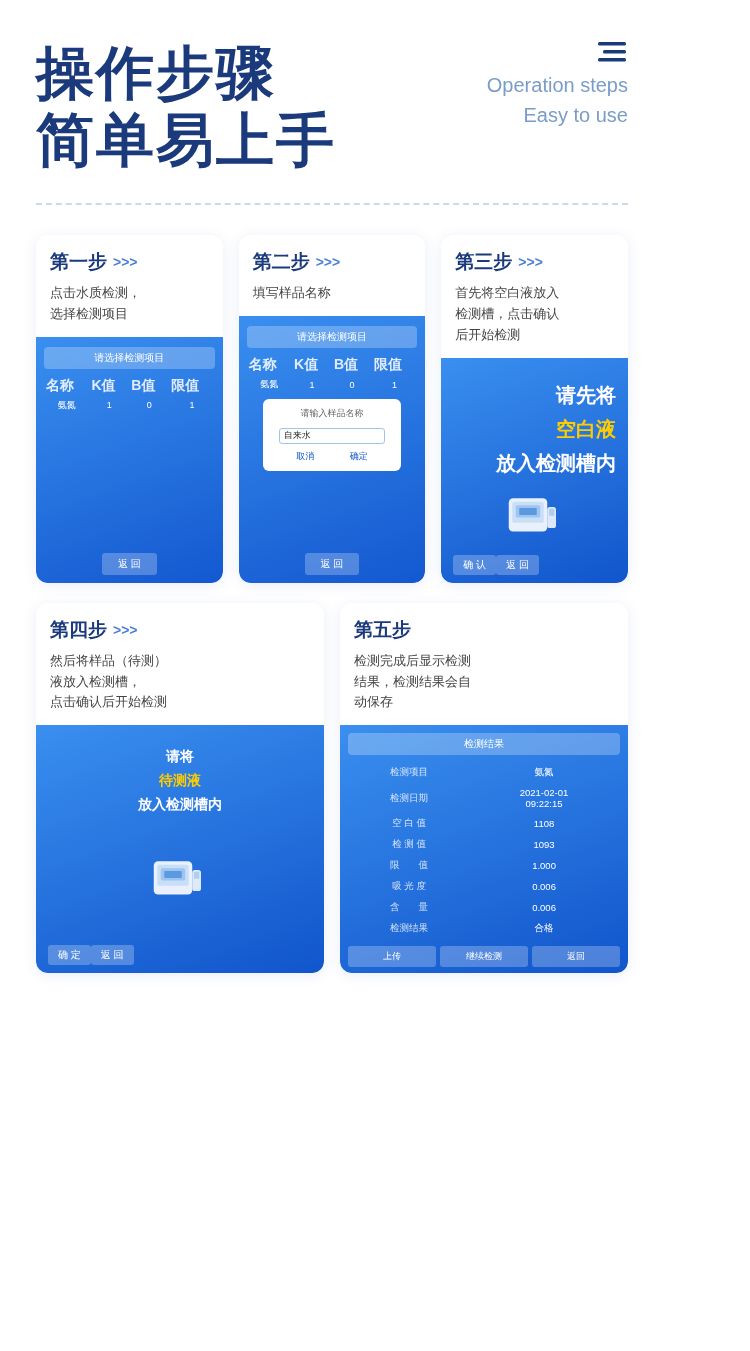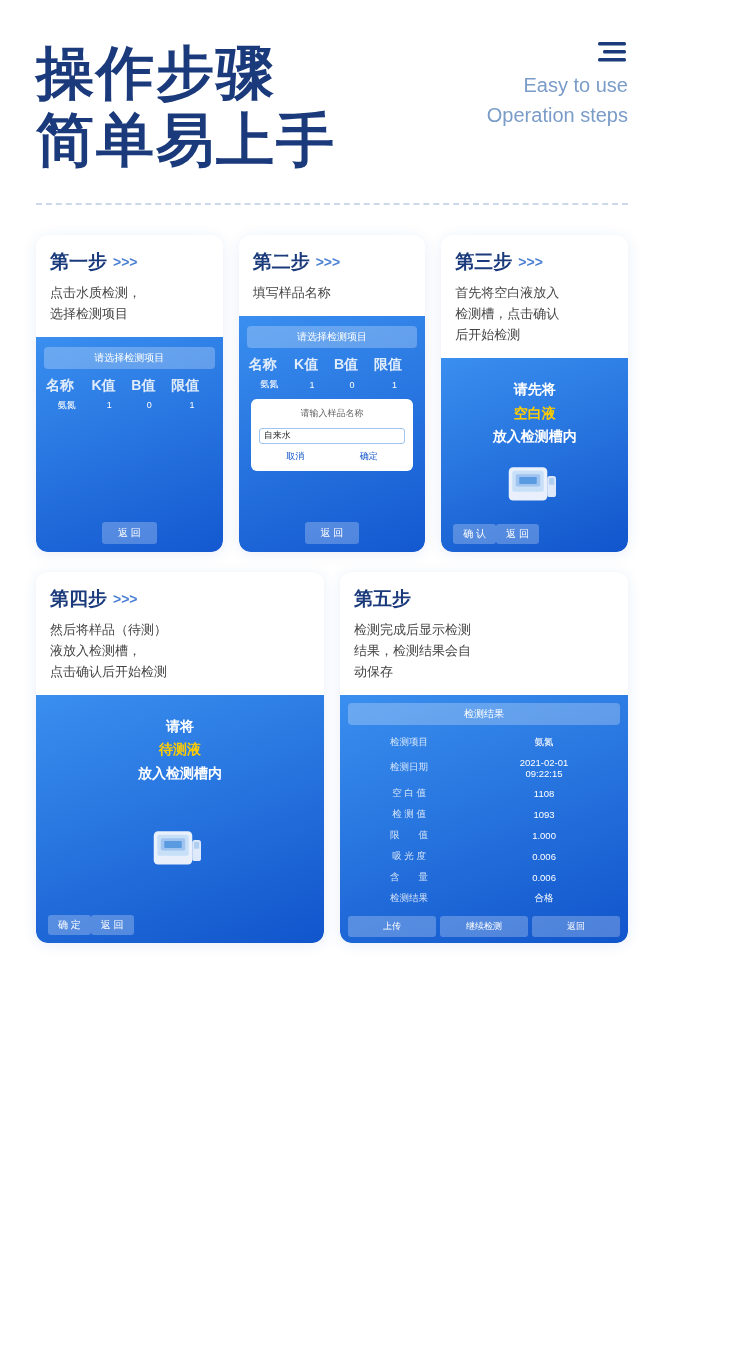--- a/index.html
+++ b/index.html
@@ -154,22 +154,22 @@
       border: none;
     }
 
     
     .screen-s2-inner {
       background: linear-gradient(160deg, #3a8fef 0%, #1358d0 100%);
     }
     .modal-box {
       background: #fff;
       border-radius: 6px;
-      padding: 8px 8px;
-      margin: 6px 4px;
+      padding: 8px 16px;
+      margin: 6px 16px;
     }
     .modal-label {
       font-size: 9px;
       color: #666;
       text-align: center;
       margin-bottom: 4px;
     }
     .modal-input {
       width: 100%;
       border: 1px solid #a0c4f0;
@@ -259,22 +259,22 @@
 <body>
 
 <div class="page-container">
 
   <div class="header">
     <div class="header-title-cn">
       <div>操作步骤</div>
       <div>简单易上手</div>
     </div>
     <div class="header-title-en">
+      <div>Operation steps</div>
       <div>Easy to use</div>
-      <div>Operation steps</div>
     </div>
     <div class="menu-icon" style="top:0;right:0;">
       <svg width="32" height="28" viewBox="0 0 32 28" fill="none">
         <rect x="2" y="2" width="28" height="3.5" rx="1.5" fill="#1a3a7c"></rect>
         <rect x="7" y="10" width="23" height="3.5" rx="1.5" fill="#1a3a7c"></rect>
         <rect x="2" y="18" width="28" height="3.5" rx="1.5" fill="#1a3a7c"></rect>
       </svg>
     </div>
   </div>
 
@@ -363,21 +363,21 @@
       <div class="step-header">
         <div class="step-title-row">
           <span class="step-title">第三步</span>
           <span class="step-arrow">&gt;&gt;&gt;</span>
         </div>
         <div class="step-desc" style="white-space:pre-line;">首先将空白液放入
 检测槽，点击确认
 后开始检测</div>
       </div>
       <div class="screen-mockup" style="background: linear-gradient(160deg,#3a8fef 0%,#1155cc 100%); display:flex; flex-direction:column; flex:1;">
-        <div style="text-align:center; color:#fff; font-size:14px; font-weight:700; padding:10px 4px 4px 4px; line-height:1.7;">
+        <div style="text-align:right; color:#fff; font-size:20px; font-weight:700; padding:10px 4px 4px 4px; line-height:1.7;">
           <span>请先将</span><br>
           <span style="color:#ffcc00; font-weight:800;">空白液</span><br>
           <span>放入检测槽内</span>
         </div>
         <div class="device-img">
 
           <svg class="device-svg" viewBox="0 0 80 60" fill="none" xmlns="http://www.w3.org/2000/svg">
             <rect x="10" y="8" width="44" height="38" rx="5" fill="white" opacity="0.9"></rect>
             <rect x="14" y="12" width="36" height="24" rx="3" fill="#c8dff8"></rect>
             <rect x="18" y="16" width="28" height="14" rx="2" fill="#a0c4f0"></rect>

